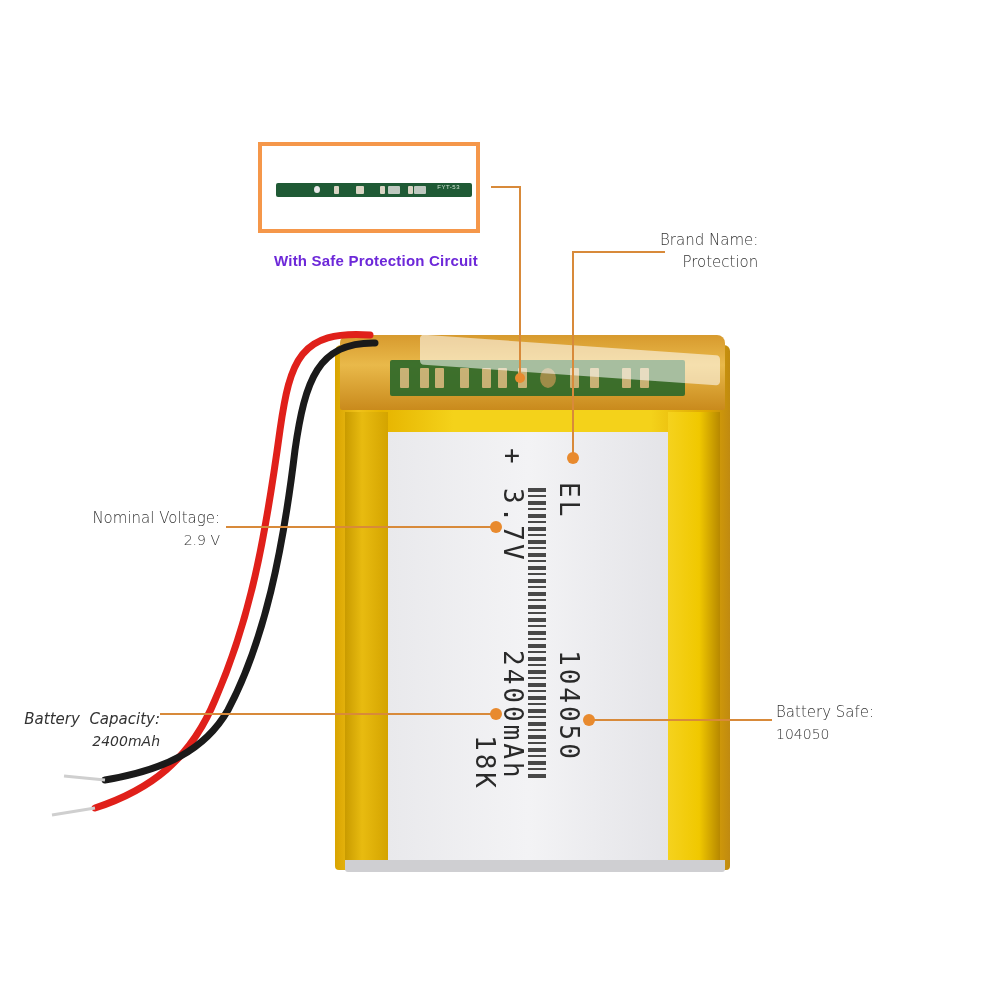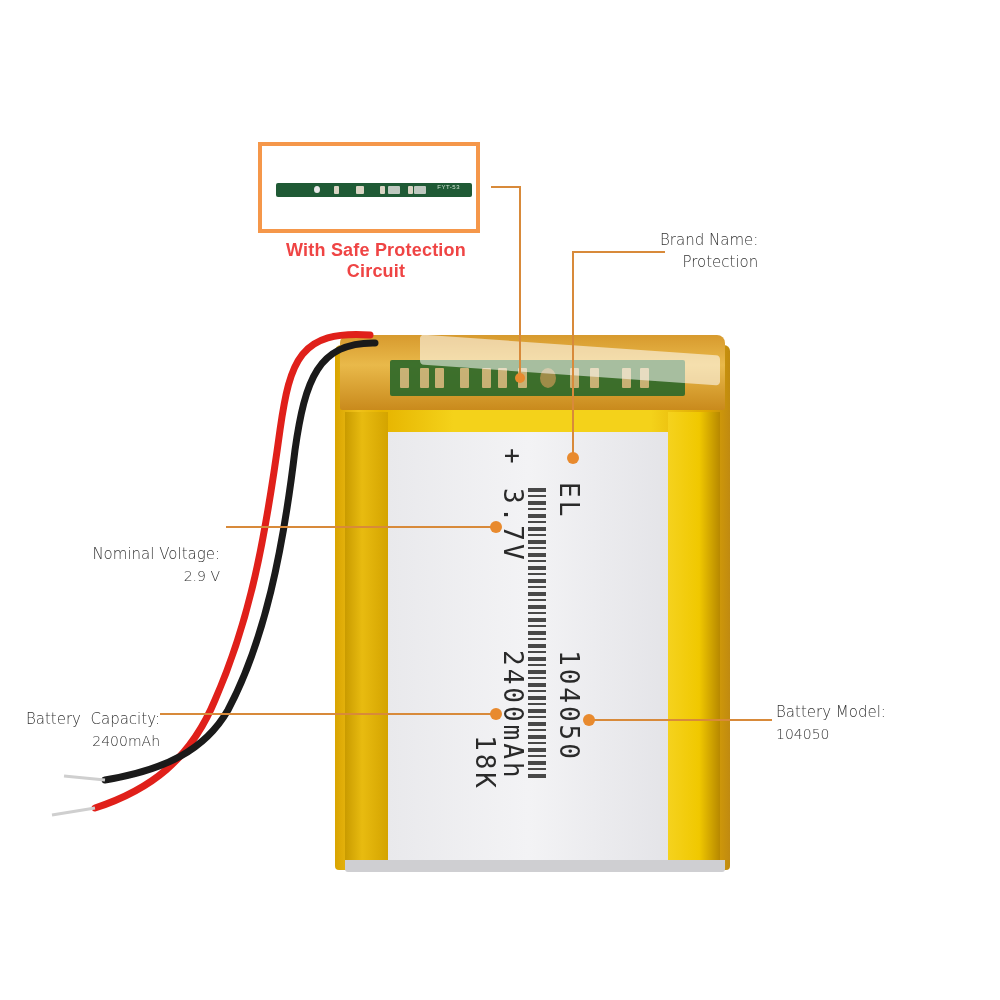--- a/index.html
+++ b/index.html
@@ -14,29 +14,29 @@
       left: 258px; top: 142px; width: 222px; height: 91px;
       border: 4px solid #F5974A; box-sizing: border-box; background: #fff;
     }
     .pcb {
       position: absolute; left: 14px; top: 37px; width: 196px; height: 14px;
       background: #1f5a35; border-radius: 2px;
     }
     .pcb .comp { position: absolute; top: 3px; height: 8px; background: #d9d4c3; border-radius: 1px; }
     .pcb .txt { position: absolute; right: 12px; top: 1px; font-size: 6px; color: #cfe3d2; letter-spacing: 0.5px; }
     .inset-caption {
-      left: 258px; top: 240px; width: 236px; text-align: center;
-      font-size: 18px; font-weight: bold; color: #ef4444; letter-spacing: 0.2px;
+      left: 258px; top: 252px; width: 236px; text-align: center;
+      font-size: 15px; font-weight: bold; color: #6d28d9; letter-spacing: 0.2px;
     }
     .label {
       color: #333; font-size: 15px; line-height: 22px;
       font-family: "DejaVu Sans", sans-serif; font-weight: 300;
     }
     .label .v { font-size: 14px; }
-    .right { text-align: right; margin-top: 36px; }
+    .right { text-align: right; }
     
     .battery-shell {
       left: 335px; top: 345px; width: 395px; height: 525px;
       background: linear-gradient(90deg, #d9a400 0%, #f0c21a 6%, #e6b400 12%, #f4d21a 30%, #f4d21a 80%, #e0a800 94%, #c08a10 100%);
       border-radius: 6px 6px 4px 4px;
     }
     .battery-top {
       left: 340px; top: 335px; width: 385px; height: 75px;
       background: linear-gradient(180deg, #d79a2e 0%, #e9b94a 40%, #c98a1c 100%);
       border-radius: 8px 8px 2px 2px;
@@ -150,21 +150,21 @@
 <div class="abs label" style="left:660px;top:229px;text-align:right;">
   <div>Brand Name:</div>
   <div>Protection</div>
 </div>
 
 <div class="abs label right" style="left:40px;top:507px;width:180px;">
   <div>Nominal Voltage:</div>
   <div class="v">2.9 V</div>
 </div>
 
-<div class="abs label right" style="left:20px;top:672px;width:140px;">
+<div class="abs label right" style="left:20px;top:708px;width:140px;font-style:italic;">
   <div style="white-space:pre;">Battery  Capacity:</div>
   <div class="v">2400mAh</div>
 </div>
 
 <div class="abs label" style="left:776px;top:701px;">
-  <div>Battery Model:</div>
+  <div>Battery Safe:</div>
   <div class="v">104050</div>
 </div>
 
 </body></html>

